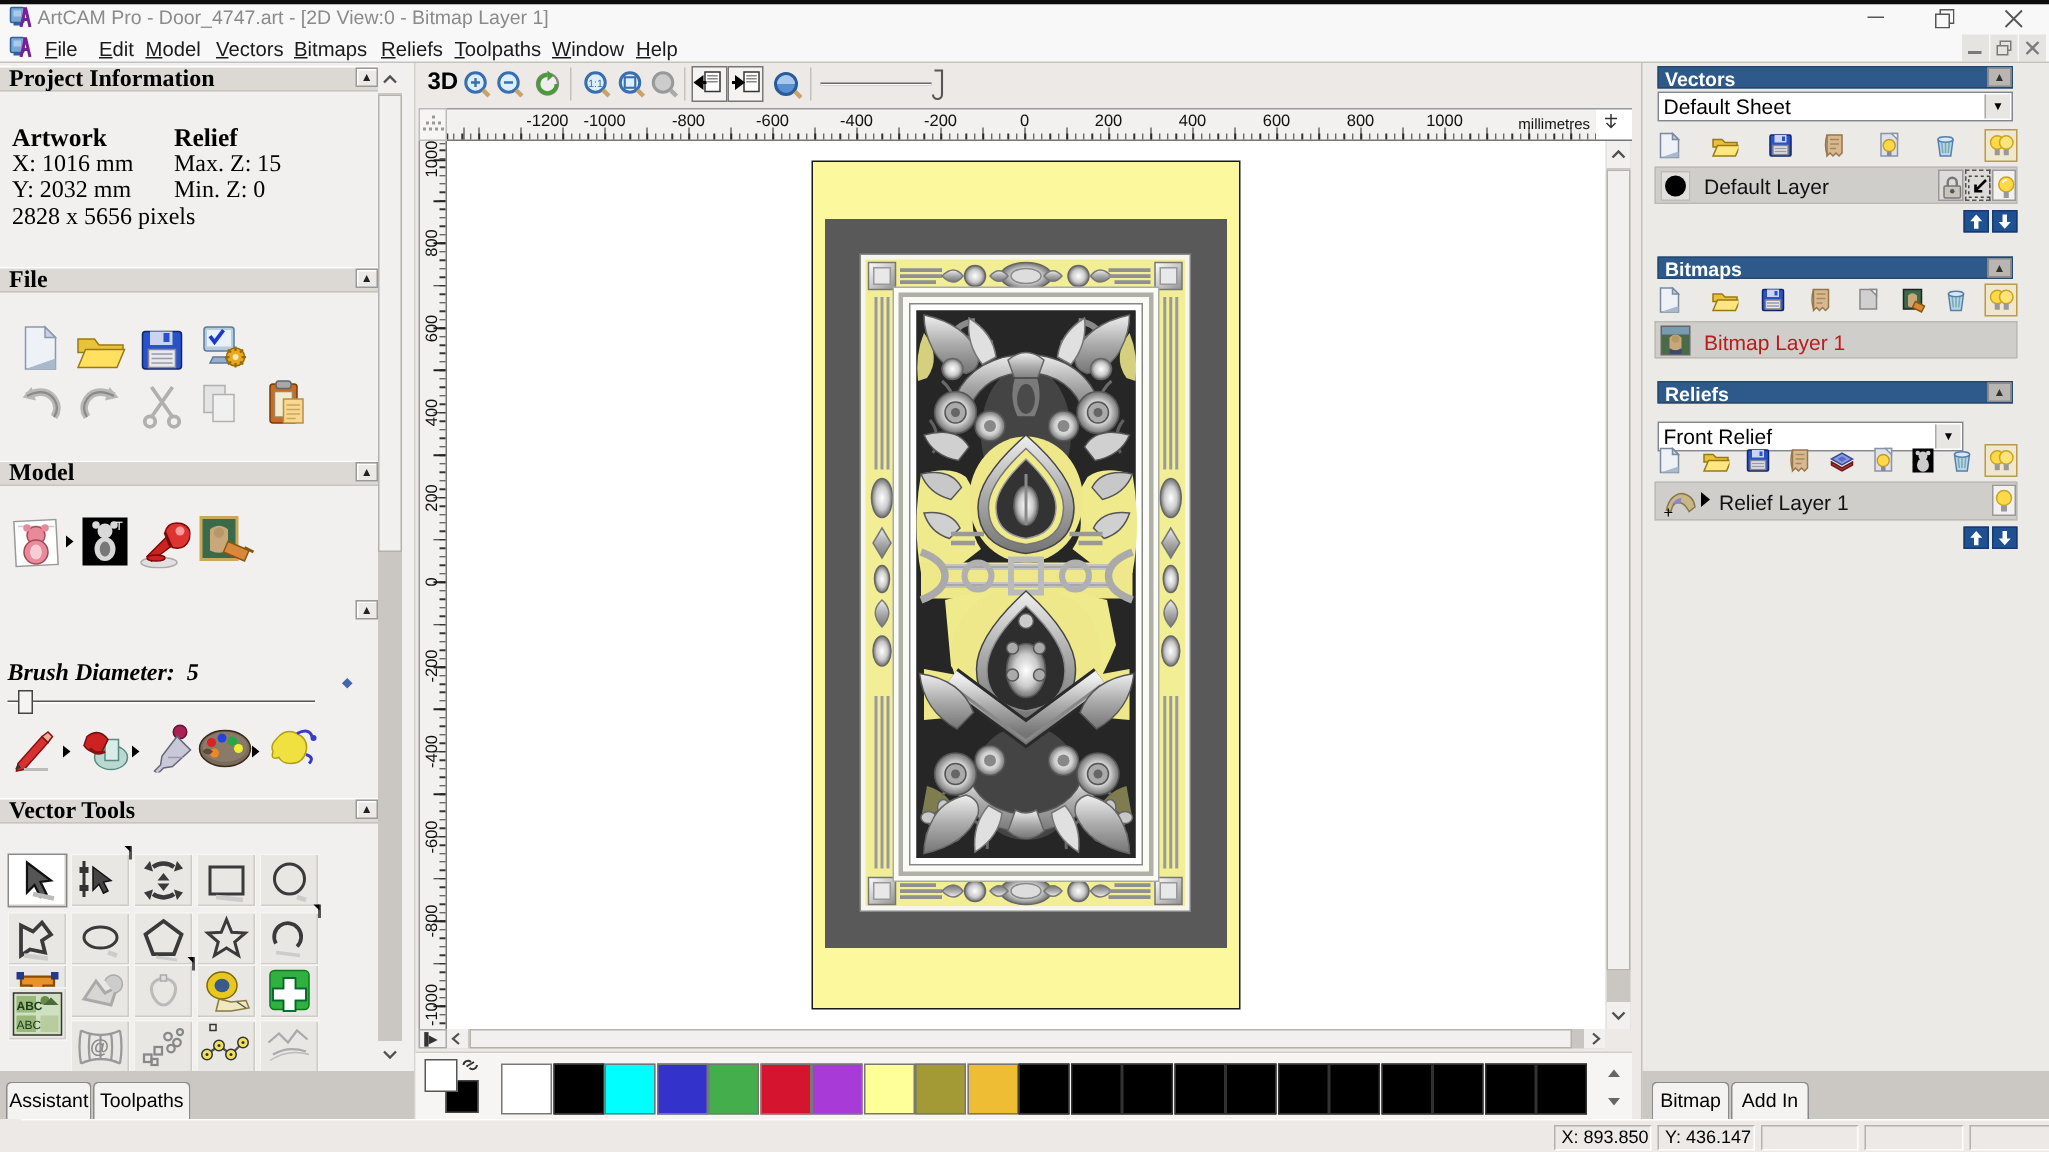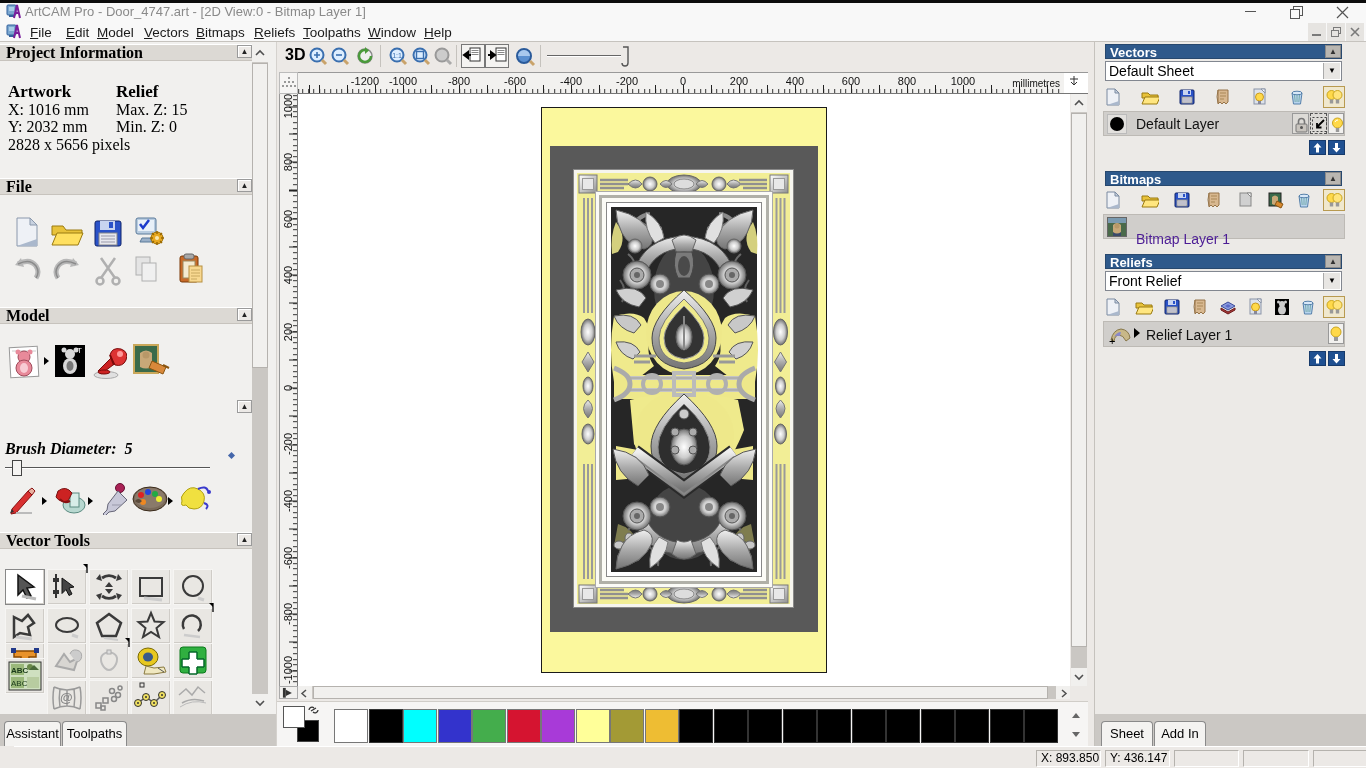--- a/index.html
+++ b/index.html
@@ -889,26 +889,26 @@
       </div>
     </div>
   <div class="lrow" style="left:8px;top:172px;width:242px;height:25px">
     <div class="abs" style="left:3px;top:2px;width:20px;height:20px;border:1px solid #666"><svg width="18" height="18">
           <rect width="18" height="18" fill="#4a6a4a"></rect>
           <rect x="0" y="0" width="18" height="5" fill="#7a9ab0"></rect>
           <path d="M5 7 q4 -4 8 0 l0 8 q-4 3 -8 0z" fill="#c8a878"></path>
           <circle cx="9" cy="8" r="2.5" fill="#b89868"></circle>
           <path d="M5 14 q4 3 8 0 l0 4 h-8z" fill="#3a4a6a"></path>
         </svg></div>
-    <div class="abs" style="left:32px;top:16px;font-size:14px;color:#4c1d95">Bitmap Layer 1</div>
+    <div class="abs" style="left:32px;top:5px;font-size:14px;color:#b91c1c">Bitmap Layer 1</div>
   </div>
 
   <div class="bhdr" style="left:10px;top:212px;width:237px">Reliefs</div>
     <div class="bup" style="left:230px;top:213px">▲</div>
-  <div class="ddl" style="left:10px;top:229px;width:237px">Front Relief<span class="dda">▼</span></div>
+  <div class="ddl" style="left:10px;top:239px;width:204px">Front Relief<span class="dda">▼</span></div>
   <div id="ricons" class="abs" style="left:0;top:254px;width:272px;height:22px">
       <svg class="abs" style="left:8px;top:2px" width="18" height="18">
         <use href="#i-page"></use>
       </svg>
       <svg class="abs" style="left:40px;top:2px" width="18" height="18">
         <use href="#i-folder"></use>
       </svg>
       <svg class="abs" style="left:68px;top:2px" width="18" height="18">
         <use href="#i-floppy"></use>
       </svg>
@@ -947,21 +947,21 @@
         </svg></div>
   </div>
   <div class="udb" style="left:214px;top:309px"><svg width="15" height="13">
         <path d="M7.5 2 l4 4.5 h-2.5 v5 h-3 v-5 h-2.5z" fill="#fff"></path>
       </svg></div>
     <div class="udb" style="left:233px;top:309px"><svg width="15" height="13">
         <path d="M7.5 11.5 l4 -4.5 h-2.5 v-5 h-3 v5 h-2.5z" fill="#fff"></path>
       </svg></div>
 
   <div class="abs" style="left:0;top:672px;width:272px;height:32px;background:#cbc8c4"></div>
-  <div class="abs" style="left:6px;top:679px;width:52px;height:25px;background:#f4f3f1;border:1px solid #8a8a8a;border-bottom:none;border-radius:4px 4px 0 0;font-size:13px;text-align:center;line-height:24px">Sheet</div>
+  <div class="abs" style="left:6px;top:679px;width:52px;height:25px;background:#f4f3f1;border:1px solid #8a8a8a;border-bottom:none;border-radius:4px 4px 0 0;font-size:13px;text-align:center;line-height:24px">Bitmap</div>
   <div class="abs" style="left:59px;top:679px;width:52px;height:25px;background:#f4f3f1;border:1px solid #8a8a8a;border-bottom:none;border-radius:4px 4px 0 0;font-size:13px;text-align:center;line-height:24px">Add In</div>
 </div>
 
 <div class="abs" style="left:14px;top:746px;width:1366px;height:22px;background:#ece9e6;border-top:1px solid #fff">
   <div class="sbox" style="left:1022px;width:65px">X: 893.850</div>
   <div class="sbox" style="left:1091px;width:65px">Y: 436.147</div>
   <div class="sbox" style="left:1160px;width:65px"></div>
   <div class="sbox" style="left:1229px;width:66px"></div>
   <div class="sbox" style="left:1299px;width:67px"></div>
 </div>

